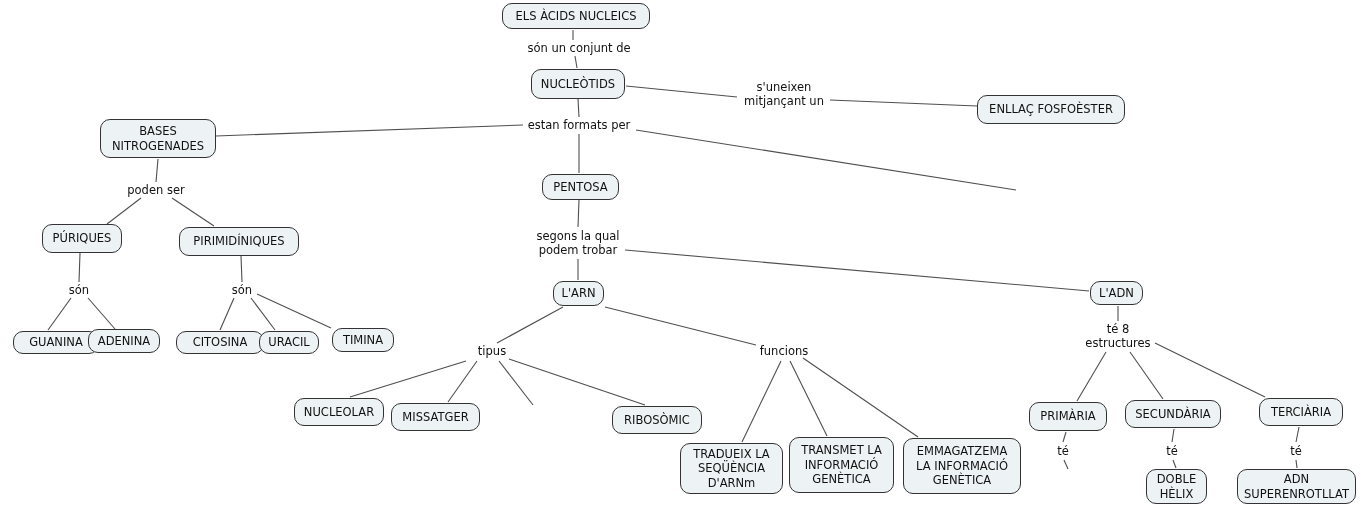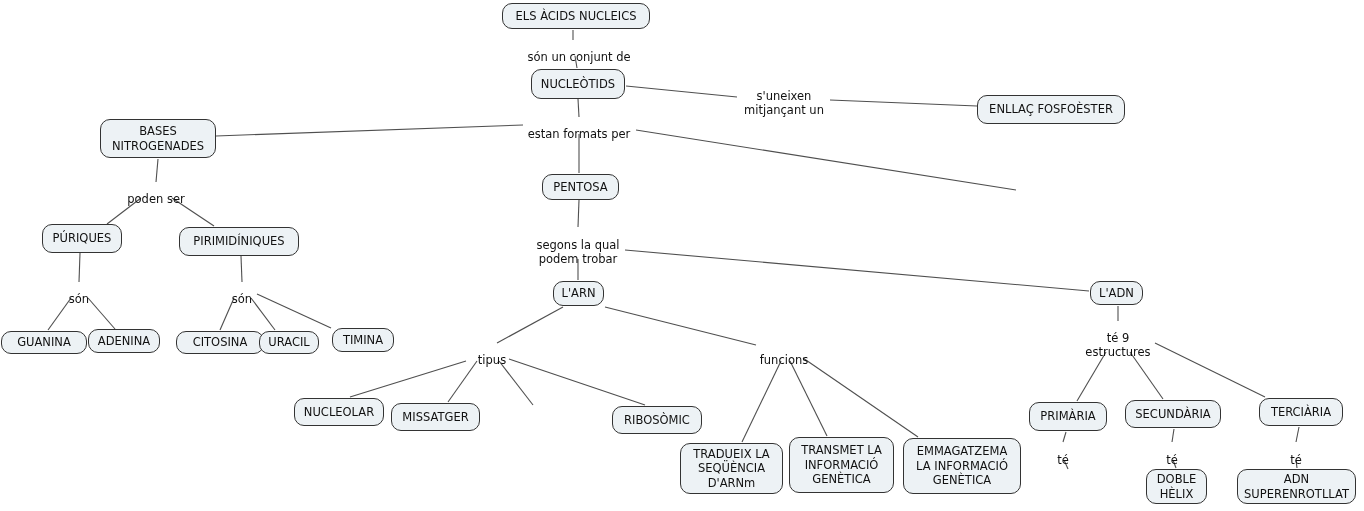--- a/index.html
+++ b/index.html
@@ -43,21 +43,20 @@
     position: absolute;
     display: flex;
     align-items: center;
     justify-content: center;
     text-align: center;
     white-space: pre-line;
     font-size: 11.5px;
     line-height: 1.25;
     color: #111111;
     cursor: default;
-    margin-top: 9px;
   }
 </style>
 </head>
 <body>
 
 <div class="canvas">
 
   <svg class="edges" viewBox="0 0 1364 511" xmlns="http://www.w3.org/2000/svg">
     <line x1="573" y1="30" x2="573" y2="40"></line>
     <line x1="575" y1="56" x2="577" y2="68"></line>
@@ -102,21 +101,21 @@
   </svg>
 
   <div class="node" style="left:502px;top:3px;width:148px;height:26px">ELS ÀCIDS NUCLEICS</div>
   <div class="node" style="left:531px;top:69px;width:94px;height:30px">NUCLEÒTIDS</div>
   <div class="node" style="left:977px;top:95px;width:148px;height:29px">ENLLAÇ FOSFOÈSTER</div>
   <div class="node" style="left:100px;top:119px;width:116px;height:39px">BASES
 NITROGENADES</div>
   <div class="node" style="left:542px;top:174px;width:77px;height:26px">PENTOSA</div>
   <div class="node" style="left:42px;top:224px;width:80px;height:29px">PÚRIQUES</div>
   <div class="node" style="left:179px;top:227px;width:120px;height:29px">PIRIMIDÍNIQUES</div>
-  <div class="node" style="left:1px;top:331px;width:86px;height:23px">GUANINA</div>
+  <div class="node" style="left:13px;top:331px;width:86px;height:23px">GUANINA</div>
   <div class="node" style="left:88px;top:329px;width:72px;height:24px">ADENINA</div>
   <div class="node" style="left:176px;top:331px;width:88px;height:23px">CITOSINA</div>
   <div class="node" style="left:259px;top:331px;width:60px;height:23px">URACIL</div>
   <div class="node" style="left:332px;top:328px;width:62px;height:24px">TIMINA</div>
   <div class="node" style="left:553px;top:281px;width:51px;height:25px">L'ARN</div>
   <div class="node" style="left:1090px;top:281px;width:53px;height:24px">L'ADN</div>
   <div class="node" style="left:294px;top:398px;width:90px;height:28px">NUCLEOLAR</div>
   <div class="node" style="left:391px;top:403px;width:89px;height:28px">MISSATGER</div>
   <div class="node" style="left:612px;top:406px;width:90px;height:28px">RIBOSÒMIC</div>
   <div class="node" style="left:680px;top:443px;width:103px;height:51px">TRADUEIX LA
@@ -140,19 +139,19 @@
   <div class="edge-label" style="left:736px;top:79px;width:96px;height:30px">s'uneixen
 mitjançant un</div>
   <div class="edge-label" style="left:524px;top:118px;width:110px;height:15px">estan formats per</div>
   <div class="edge-label" style="left:126px;top:183px;width:60px;height:14px">poden ser</div>
   <div class="edge-label" style="left:64px;top:283px;width:30px;height:14px">són</div>
   <div class="edge-label" style="left:227px;top:283px;width:30px;height:14px">són</div>
   <div class="edge-label" style="left:532px;top:228px;width:92px;height:30px">segons la qual
 podem trobar</div>
   <div class="edge-label" style="left:474px;top:344px;width:36px;height:14px">tipus</div>
   <div class="edge-label" style="left:757px;top:344px;width:54px;height:14px">funcions</div>
-  <div class="edge-label" style="left:1084px;top:322px;width:68px;height:28px">té 9
+  <div class="edge-label" style="left:1084px;top:322px;width:68px;height:28px">té 8
 estructures</div>
   <div class="edge-label" style="left:1051px;top:444px;width:24px;height:14px">té</div>
   <div class="edge-label" style="left:1160px;top:444px;width:24px;height:14px">té</div>
   <div class="edge-label" style="left:1284px;top:444px;width:24px;height:14px">té</div>
 
 </div>
 
 </body></html>

